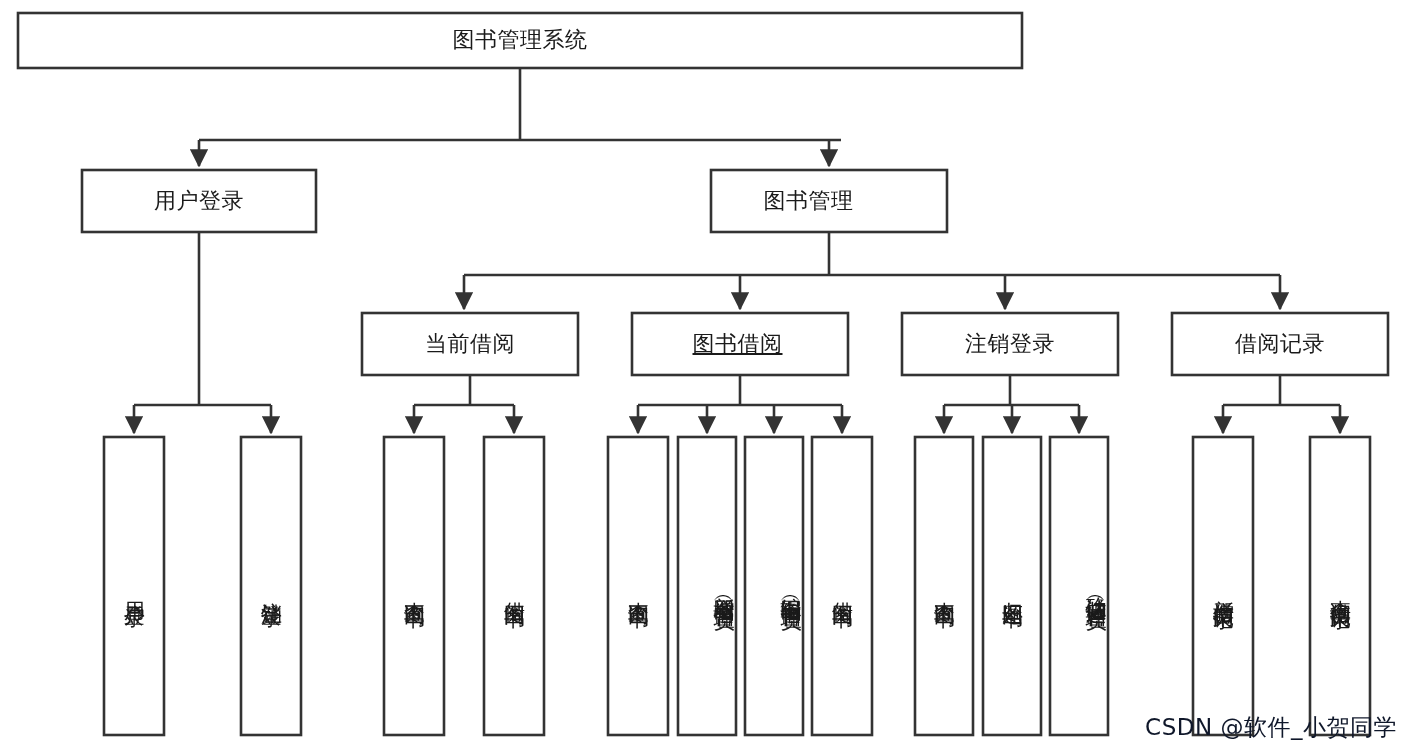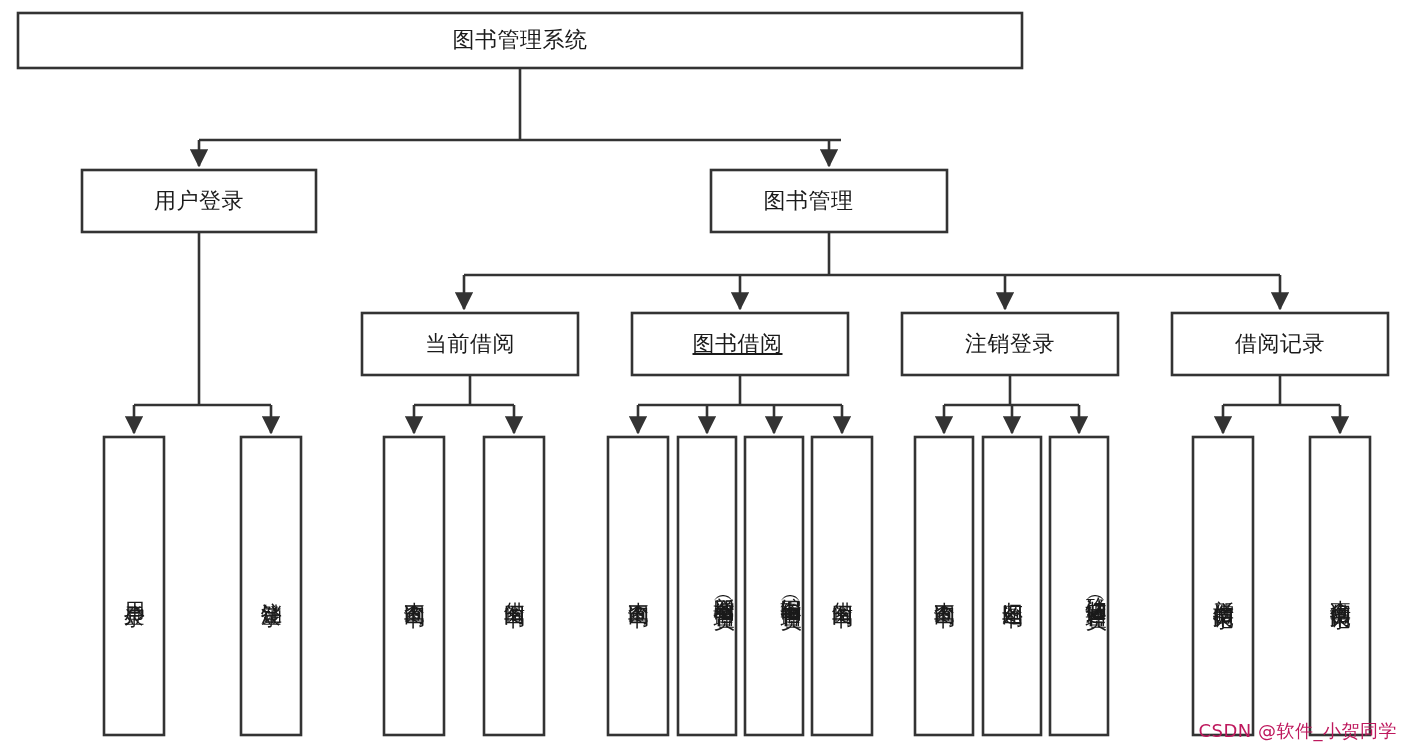--- a/index.html
+++ b/index.html
@@ -66,22 +66,22 @@
     letter-spacing: 2px;
     white-space: nowrap;
     pointer-events: none;
     padding-top: 6px;
     box-sizing: border-box;
   }
   .watermark {
     position: absolute;
     right: 8px;
     bottom: 4px;
-    font-size: 18px;
-    color: #be185d;
+    font-size: 23px;
+    color: #0f172a;
     letter-spacing: 0.5px;
     white-space: nowrap;
     pointer-events: none;
     text-align: center;
   }
 </style>
 </head>
 <body>
 
 <div id="diagram-root">

